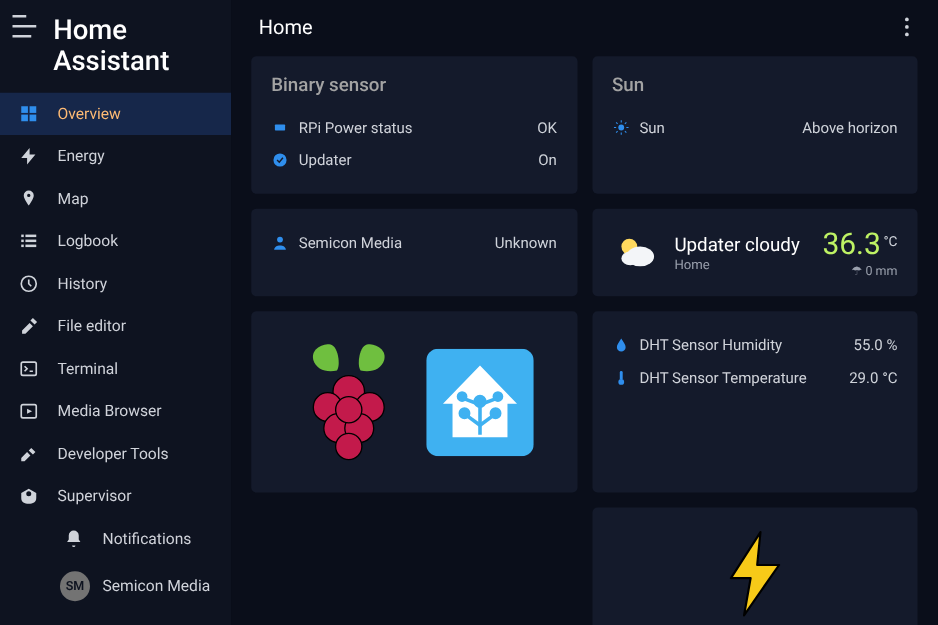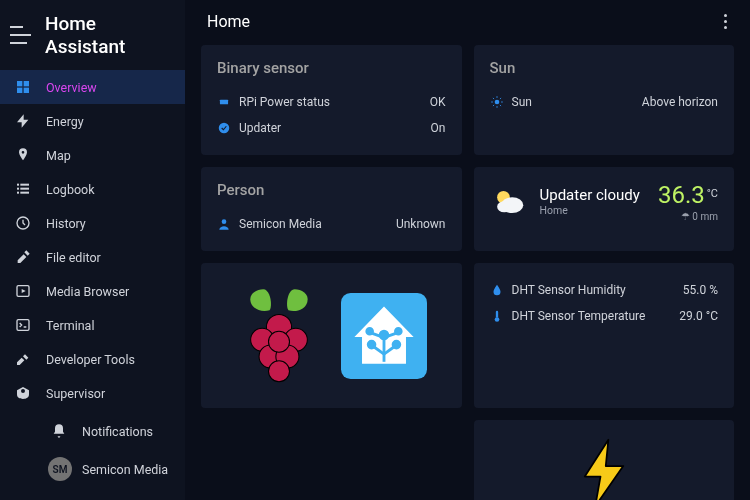--- a/index.html
+++ b/index.html
@@ -1,27 +1,27 @@
 <!DOCTYPE html>
 <html><head>
 <meta charset="utf-8">
 <style>
   * { box-sizing: border-box; margin: 0; padding: 0; }
   html, body { width: 750px; height: 500px; overflow: hidden; font-family: -apple-system, "Segoe UI", Roboto, sans-serif; background: #0a0e1a; color: #e0e0e0; }
   .app { display: flex; width: 100%; height: 100%; }
   .sidebar { width: 185px; background: #0e1320; display: flex; flex-direction: column; }
-  .sidebar-header { display: flex; align-items: center; padding: 12px 10px; font-size: 19px; font-weight: 500; color: #fff; }
+  .sidebar-header { display: flex; align-items: flex-start; padding: 12px 10px; font-size: 22px; font-weight: 500; color: #fff; }
   .hamburger { width: 22px; height: 18px; margin-right: 14px; display:flex; flex-direction:column; justify-content:space-between; cursor:pointer;}
   .hamburger span { display:block; height:2px; background:#cfd3da; }
   .hamburger span:nth-child(1){width:60%;}
   .hamburger span:nth-child(2){width:100%;}
   .hamburger span:nth-child(3){width:80%;}
   .sidebar-items { flex: 1; overflow: hidden; }
   .sidebar-item { display: flex; align-items: center; padding: 9px 12px; font-size: 12.5px; color: #d0d3da; cursor: pointer; }
-  .sidebar-item.active { background: #16274a; color: #d946ef; align-items: center; }
+  .sidebar-item.active { background: #16274a; color: #fdba74; align-items: center; }
   .sidebar-item .sicon { width: 22px; display:flex; justify-content:center; margin-right: 12px; }
   .sidebar-item .sicon svg { width: 16px; height: 16px; }
   .sidebar-footer { padding: 6px 0 10px 0; margin-left: 36px; }
   .avatar { width: 24px; height: 24px; border-radius: 50%; background: #737373; color:#0e1320; font-size:10px; font-weight:600; display:flex; align-items:center; justify-content:center; margin-right:10px;}
   .main { flex: 1; background: #0a0e1a; display: flex; flex-direction: column; }
   .topbar { display: flex; align-items: center; justify-content: space-between; padding: 12px 22px 14px 22px; color: #fff; font-size: 16px; }
   .kebab { width: 4px; display:flex; flex-direction:column; gap:3px; cursor:pointer;}
   .kebab span{width:3px;height:3px;border-radius:50%;background:#cfd3da;}
   .dash { flex: 1; padding: 0 16px 16px 16px; display: grid; grid-template-columns: 1fr 1fr; grid-auto-rows: min-content; gap: 12px; align-content: start; }
   .card { background: #141a2b; border-radius: 4px; padding: 14px 16px; }
@@ -115,33 +115,33 @@
             <svg viewBox="0 0 24 24" fill="#cfd3da">
               <path d="M22 7l-5-5-3 3 5 5 3-3zm-9 1l-9 9v4h4l9-9-4-4z"></path>
             </svg>
           </span>
         <span>File editor</span>
       </div>
       <div class="sidebar-item">
         <span class="sicon">
             <svg viewBox="0 0 24 24" fill="none" stroke="#cfd3da" stroke-width="2">
               <rect x="3" y="4" width="18" height="16" rx="2"></rect>
-              <path fill="#cfd3da" stroke="none" d="M10 9l6 3-6 3z"></path>
-            </svg>
-          </span>
-        <span>Media Browser</span>
+              <path d="M7 9l3 3-3 3M13 15h4"></path>
+            </svg>
+          </span>
+        <span>Terminal</span>
       </div>
       <div class="sidebar-item">
         <span class="sicon">
             <svg viewBox="0 0 24 24" fill="none" stroke="#cfd3da" stroke-width="2">
               <rect x="3" y="4" width="18" height="16" rx="2"></rect>
-              <path d="M7 9l3 3-3 3M13 15h4"></path>
-            </svg>
-          </span>
-        <span>Terminal</span>
+              <path fill="#cfd3da" stroke="none" d="M10 9l6 3-6 3z"></path>
+            </svg>
+          </span>
+        <span>Media Browser</span>
       </div>
       <div class="sidebar-item">
         <span class="sicon">
             <svg viewBox="0 0 24 24" fill="#cfd3da">
               <path d="M3 17l7-7 4 4-7 7H3v-4zm9-9l3-3 5 5-3 3-5-5z"></path>
             </svg>
           </span>
         <span>Developer Tools</span>
       </div>
       <div class="sidebar-item">
@@ -221,21 +221,20 @@
                   <line x1="17" y1="7" x2="19" y2="5"></line>
                 </g>
               </svg>
             </span>
           <span class="rlabel">Sun</span>
           <span class="rval">Above horizon</span>
         </div>
       </div>
 
       <div class="card col-left">
-        <h3>Person</h3>
         <div class="row">
           <span class="ricon">
               <svg viewBox="0 0 24 24" fill="#2f8eed">
                 <circle cx="12" cy="8" r="4"></circle>
                 <path d="M4 22c0-4 4-6 8-6s8 2 8 6"></path>
               </svg>
             </span>
           <span class="rlabel">Semicon Media</span>
           <span class="rval">Unknown</span>
         </div>

